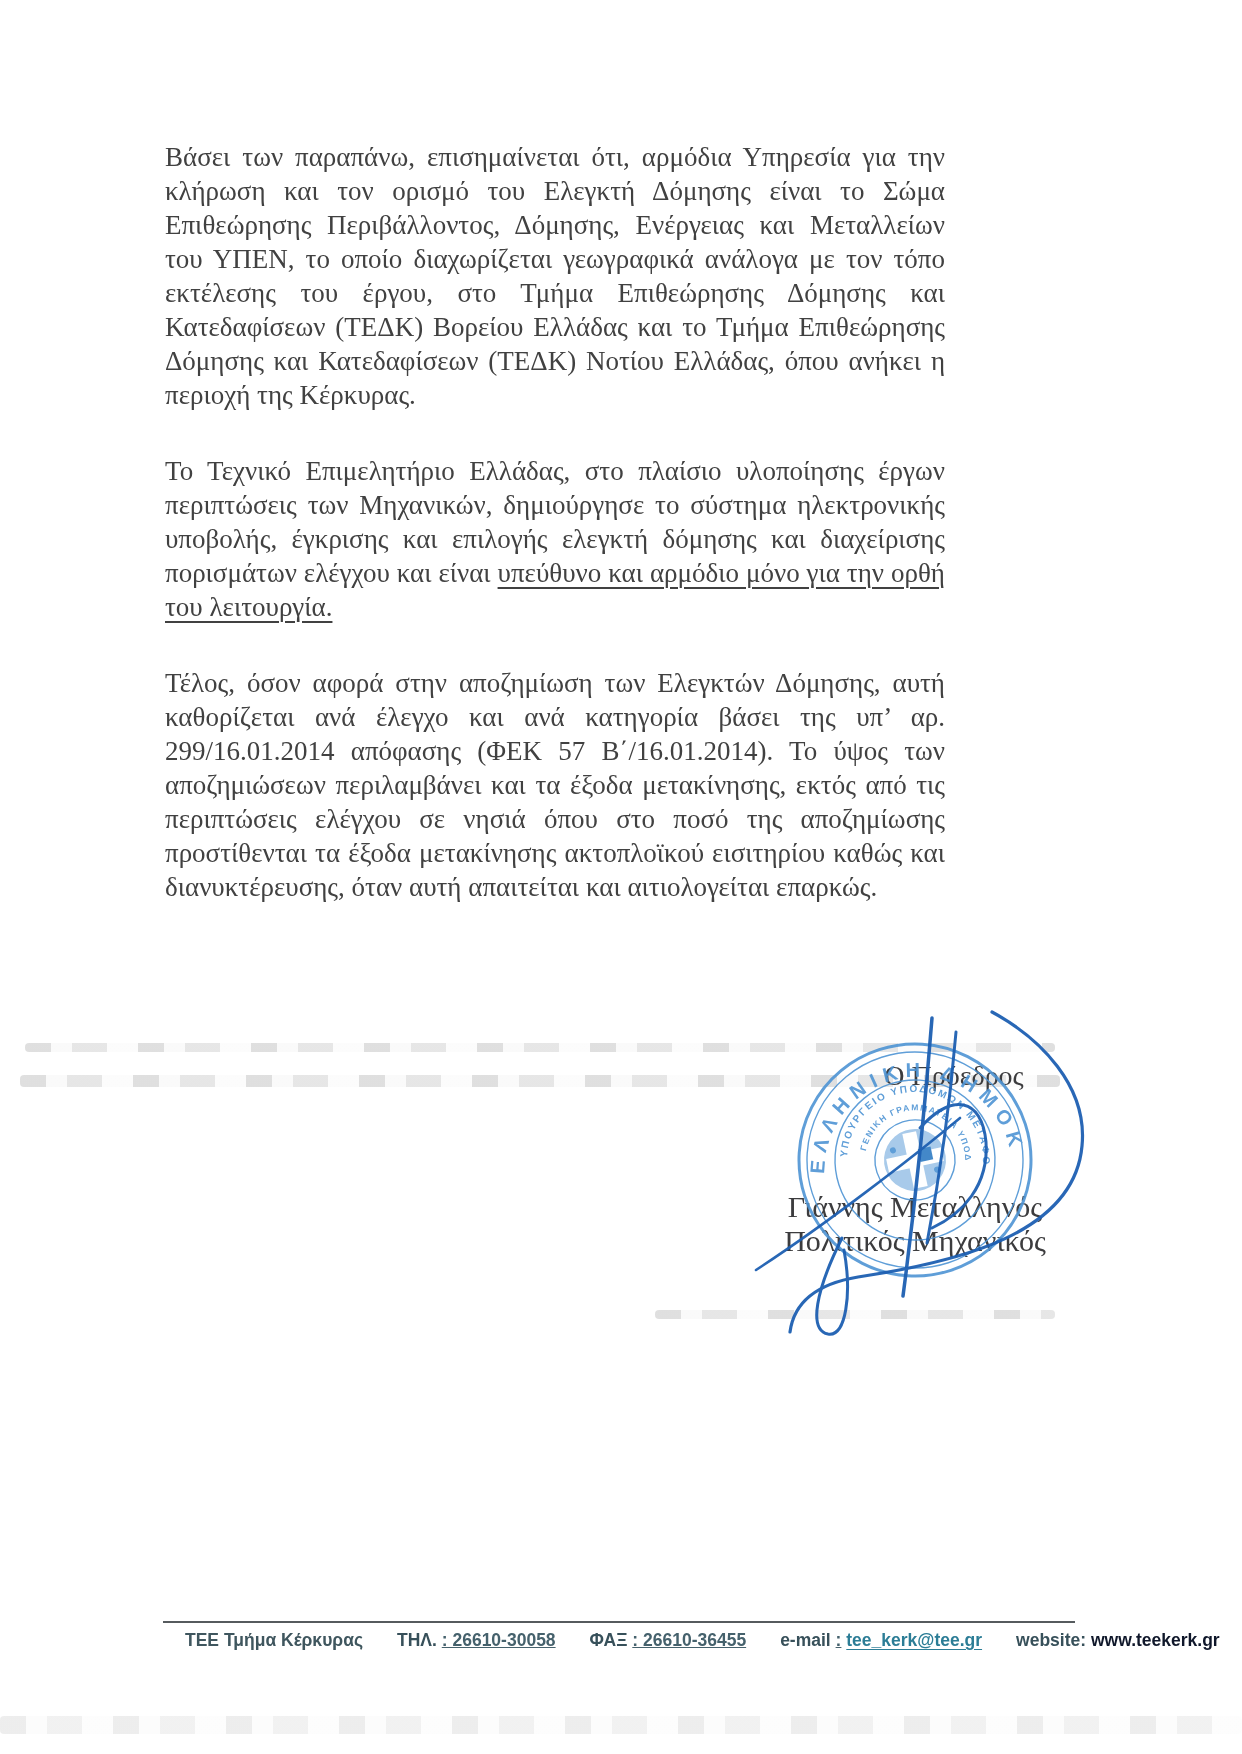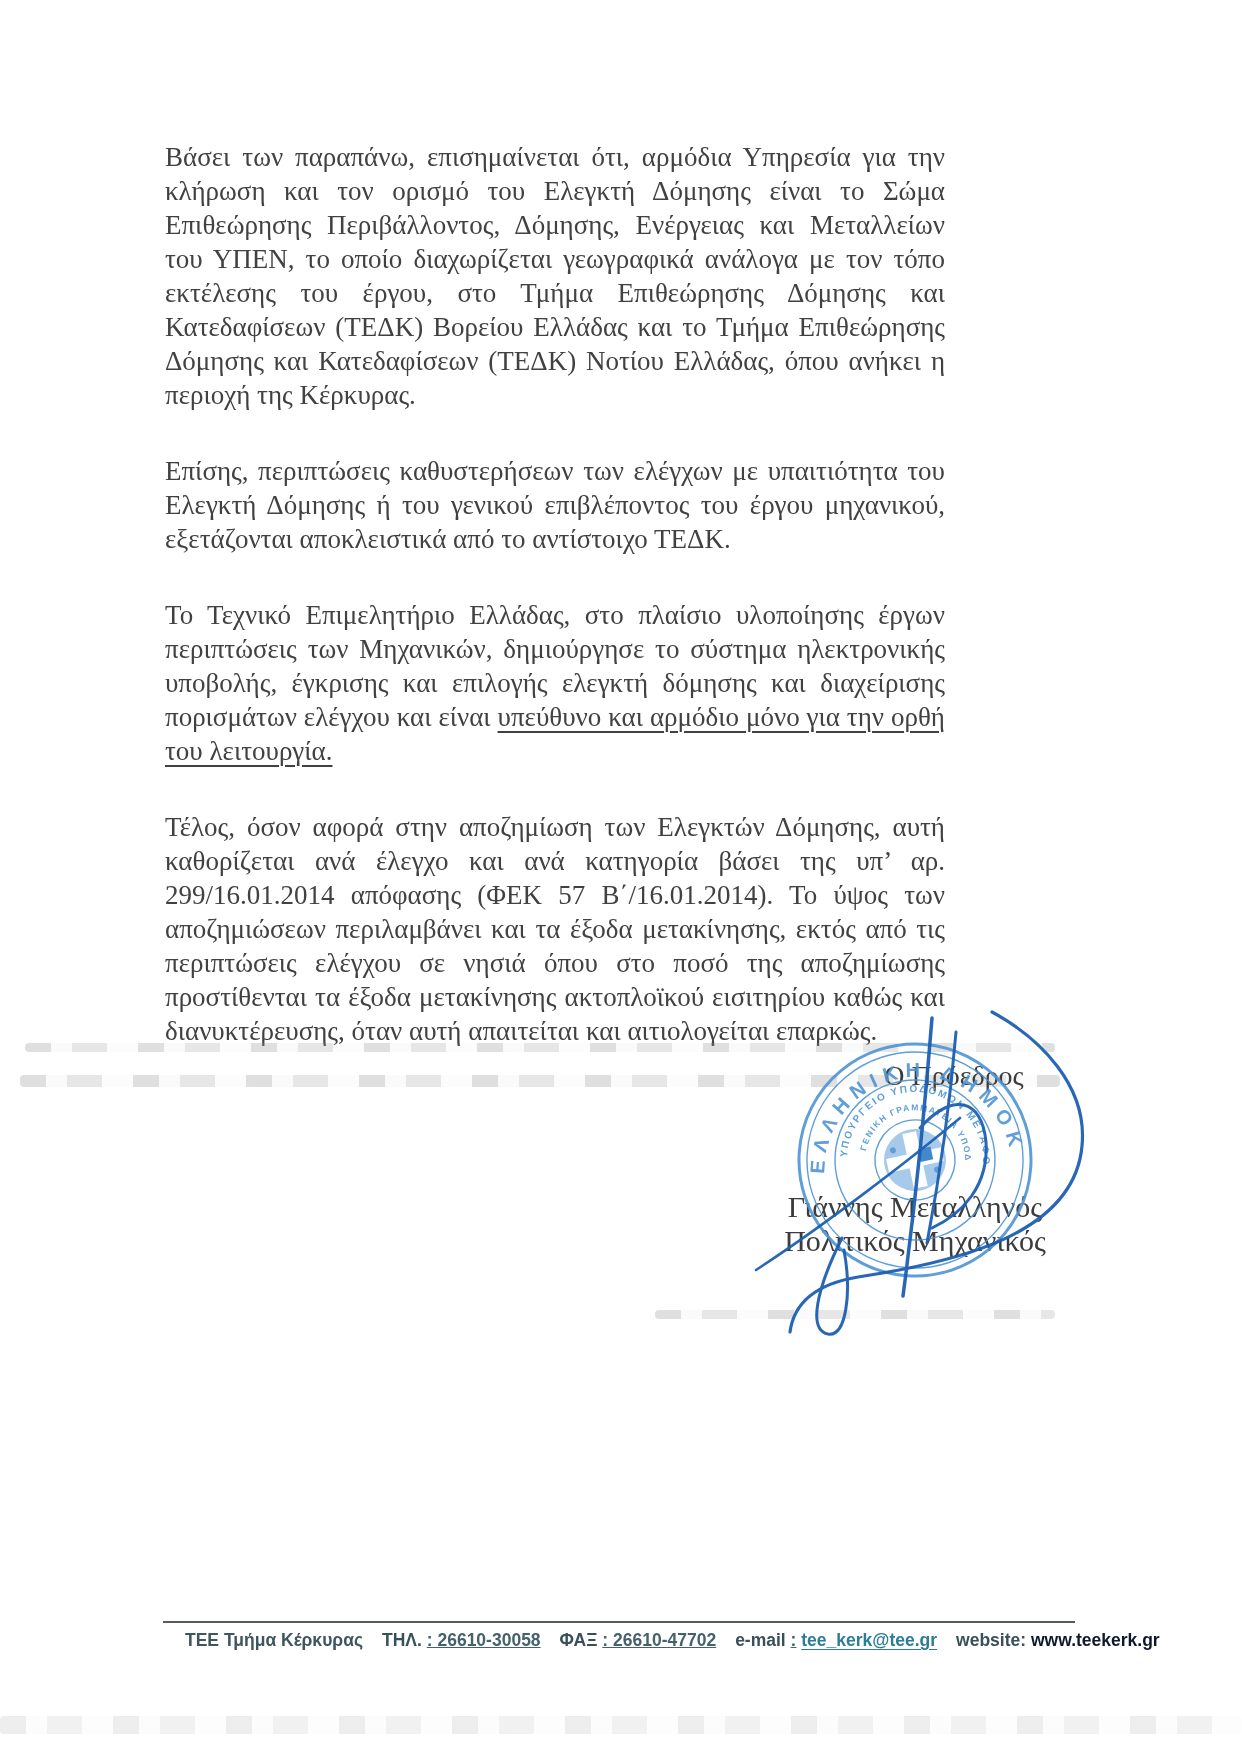--- a/index.html
+++ b/index.html
@@ -56,41 +56,40 @@
     filter:blur(0.7px);
     border-radius:4px;
   }
   
   .footer-rule{
     position:absolute;left:163px;top:1621px;width:912px;
     border-top:2px solid #565b5e;
   }
   .footer-row{
     position:absolute;left:185px;top:1630px;width:960px;
-    display:flex;align-items:baseline;gap:19px;
+    display:flex;align-items:baseline;gap:34px;
     font-family:"Liberation Sans",sans-serif;
     font-size:17.5px;font-weight:bold;color:#3f565e;
     white-space:nowrap;
   }
   .footer-row .val{font-weight:bold;color:#45616c;text-decoration:underline;}
   .footer-row .lbl{color:#37505a;margin-top:32px;}
   a.email-link{
     color:#2c7d96;text-decoration:underline;cursor:pointer;
     text-underline-offset:3px;
   }
   .site-val{color:#0f172a;}
 </style>
 </head>
 <body>
 
 <div class="page">
 
   <main class="letter-body">
     <p>Βάσει των παραπάνω, επισημαίνεται ότι, αρμόδια Υπηρεσία για την κλήρωση και τον ορισμό του Ελεγκτή Δόμησης είναι το Σώμα Επιθεώρησης Περιβάλλοντος, Δόμησης, Ενέργειας και Μεταλλείων του ΥΠΕΝ, το οποίο διαχωρίζεται γεωγραφικά ανάλογα με τον τόπο εκτέλεσης του έργου, στο Τμήμα Επιθεώρησης Δόμησης και Κατεδαφίσεων (ΤΕΔΚ) Βορείου Ελλάδας και το Τμήμα Επιθεώρησης Δόμησης και Κατεδαφίσεων (ΤΕΔΚ) Νοτίου Ελλάδας, όπου ανήκει η περιοχή της Κέρκυρας.</p>
-    <p>Επίσης, περιπτώσεις καθυστερήσεων των ελέγχων με υπαιτιότητα του Ελεγκτή Δόμησης ή του γενικού επιβλέποντος του έργου μηχανικού, εξετάζονται αποκλειστικά από το αντίστοιχο ΤΕΔΚ.</p>
     <p><span>Το Τεχνικό Επιμελητήριο Ελλάδας, στο πλαίσιο υλοποίησης έργων περιπτώσεις των Μηχανικών, δημιούργησε το σύστημα ηλεκτρονικής υποβολής, έγκρισης και επιλογής ελεγκτή δόμησης και διαχείρισης πορισμάτων ελέγχου και είναι </span><span class="underlined">υπεύθυνο και αρμόδιο μόνο για την ορθή του λειτουργία.</span></p>
     <p>Τέλος, όσον αφορά στην αποζημίωση των Ελεγκτών Δόμησης, αυτή καθορίζεται ανά έλεγχο και ανά κατηγορία βάσει της υπ’ αρ. 299/16.01.2014 απόφασης (ΦΕΚ 57 Β΄/16.01.2014). Το ύψος των αποζημιώσεων περιλαμβάνει και τα έξοδα μετακίνησης, εκτός από τις περιπτώσεις ελέγχου σε νησιά όπου στο ποσό της αποζημίωσης προστίθενται τα έξοδα μετακίνησης ακτοπλοϊκού εισιτηρίου καθώς και διανυκτέρευσης, όταν αυτή απαιτείται και αιτιολογείται επαρκώς.</p>
   </main>
 
   <div class="artifact" style="left:25px;top:1043px;width:1030px;height:9px;"></div>
   <div class="artifact" style="left:20px;top:1075px;width:1040px;height:12px;"></div>
   <div class="artifact" style="left:655px;top:1310px;width:400px;height:9px;"></div>
   <div class="artifact" style="left:0px;top:1716px;width:1242px;height:18px;opacity:.55;"></div>
 
   <div class="sig-title">Ο Πρόεδρος</div>
@@ -138,18 +137,18 @@
       <path stroke-width="3.2" d="M 372 12 C 420 38 468 86 462 146 C 454 234 338 262 238 277 C 196 284 174 302 170 332"></path>
       <path stroke-width="3" d="M 222 238 C 196 290 188 330 208 334 C 226 337 232 294 224 250"></path>
       <path stroke-width="2.6" d="M 136 270 C 205 225 292 158 340 118"></path>
     </g>
   </svg>
 
   <div class="footer-rule"></div>
   <footer class="footer-row">
     <span>ΤΕΕ Τμήμα Κέρκυρας</span>
     <span><span class="lbl">ΤΗΛ.</span> <span class="val">: 26610-30058</span></span>
-    <span><span class="lbl">ΦΑΞ</span> <span class="val">: 26610-47702</span></span>
+    <span><span class="lbl">ΦΑΞ</span> <span class="val">: 26610-36455</span></span>
     <span><span class="lbl">e-mail</span> <span class="val">:</span> <a class="email-link">tee_kerk@tee.gr</a></span>
     <span><span class="lbl">website:</span> <span class="site-val">www.teekerk.gr</span></span>
   </footer>
 
 </div>
 
 </body></html>

